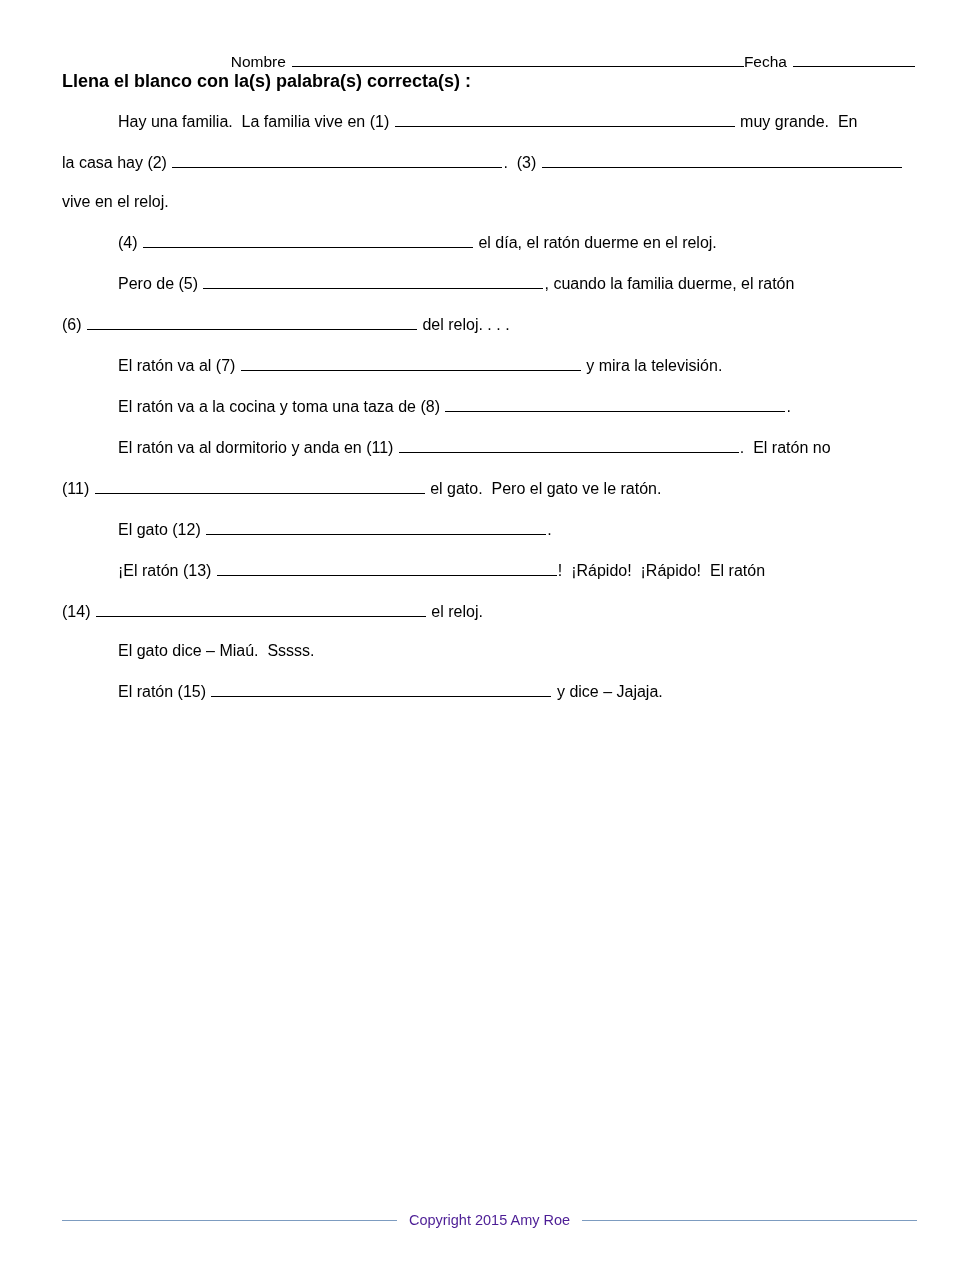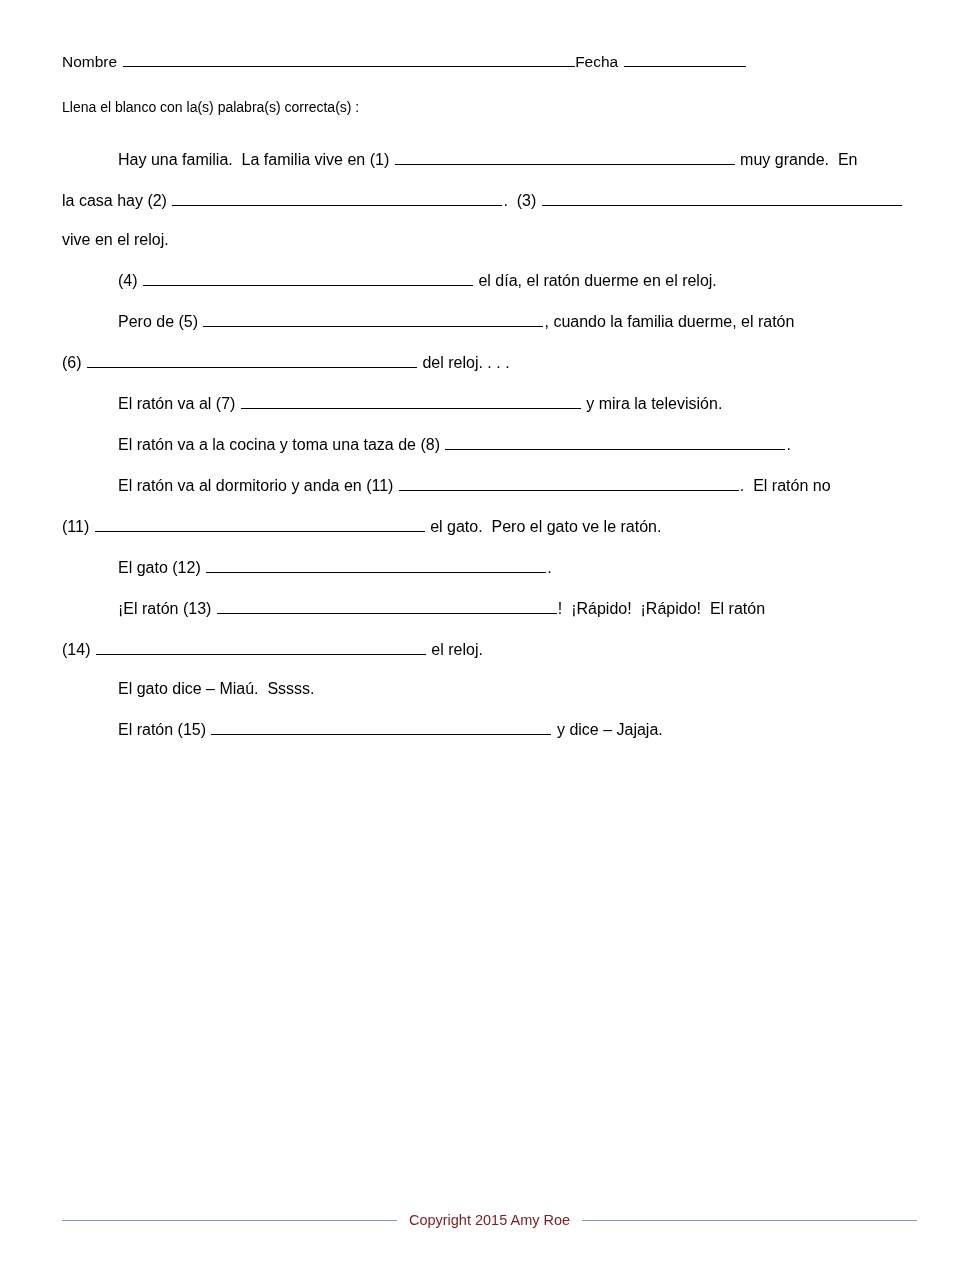--- a/index.html
+++ b/index.html
@@ -20,22 +20,21 @@
     left: 0; top: 0;
     width: 979px;
     height: 1266px;
     box-sizing: border-box;
     padding: 52px 62px 0 62px;
   }
   
   .header-row {
     display: flex;
     align-items: baseline;
-    justify-content: flex-start;
-    margin-bottom: 28px;
+    justify-content: flex-end;
   }
   .name-group, .date-group {
     display: flex;
     align-items: baseline;
     white-space: nowrap;
   }
   .name-group .label, .date-group .label {
     font-size: 15.5px;
   }
   .rule {
@@ -52,23 +51,23 @@
   .title-block {
     text-align: center;
     font-weight: bold;
     line-height: 1.5;
     margin-bottom: 22px;
   }
   .title-line { font-size: 15.5px; }
 
   
   .instructions {
-    font-weight: normal;
-    font-size: 14px;
-    margin-bottom: 35px;
+    font-weight: bold;
+    font-size: 18px;
+    margin-bottom: 20px;
   }
 
   
   .para {
     line-height: 1.0;
     margin: 0 0 23px 0;
     font-size: 16px;
   }
   .para.indent { text-indent: 0; padding-left: 56px; }
   .para.flush { padding-left: 0; }
@@ -94,21 +93,21 @@
     display: flex;
     align-items: center;
     gap: 12px;
   }
   .footer .line {
     flex: 1 1 auto;
     height: 1px;
     background: #7d9cc0;
   }
   .footer .copy {
-    color: #7f1d1d;
+    color: #4c1d95;
     font-size: 14.5px;
     white-space: nowrap;
   }
 </style>
 </head>
 <body>
 
 <div class="page">
 
   <div class="header-row">

